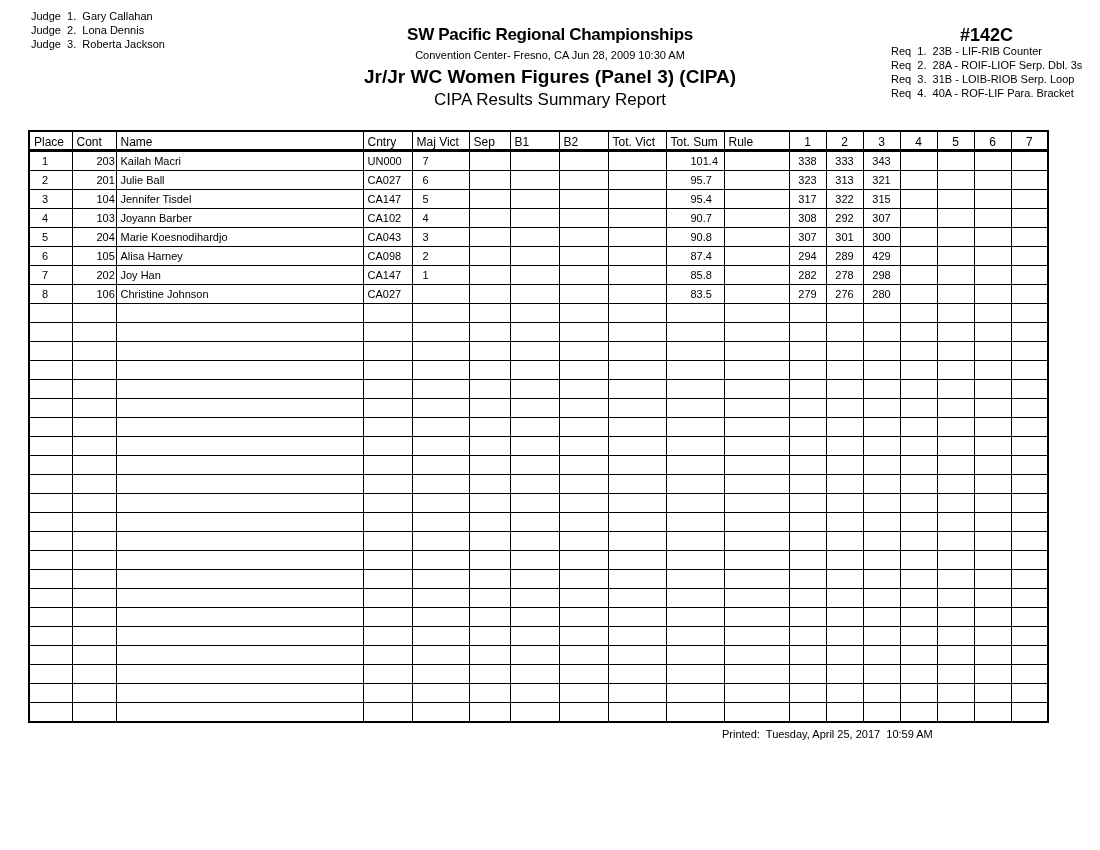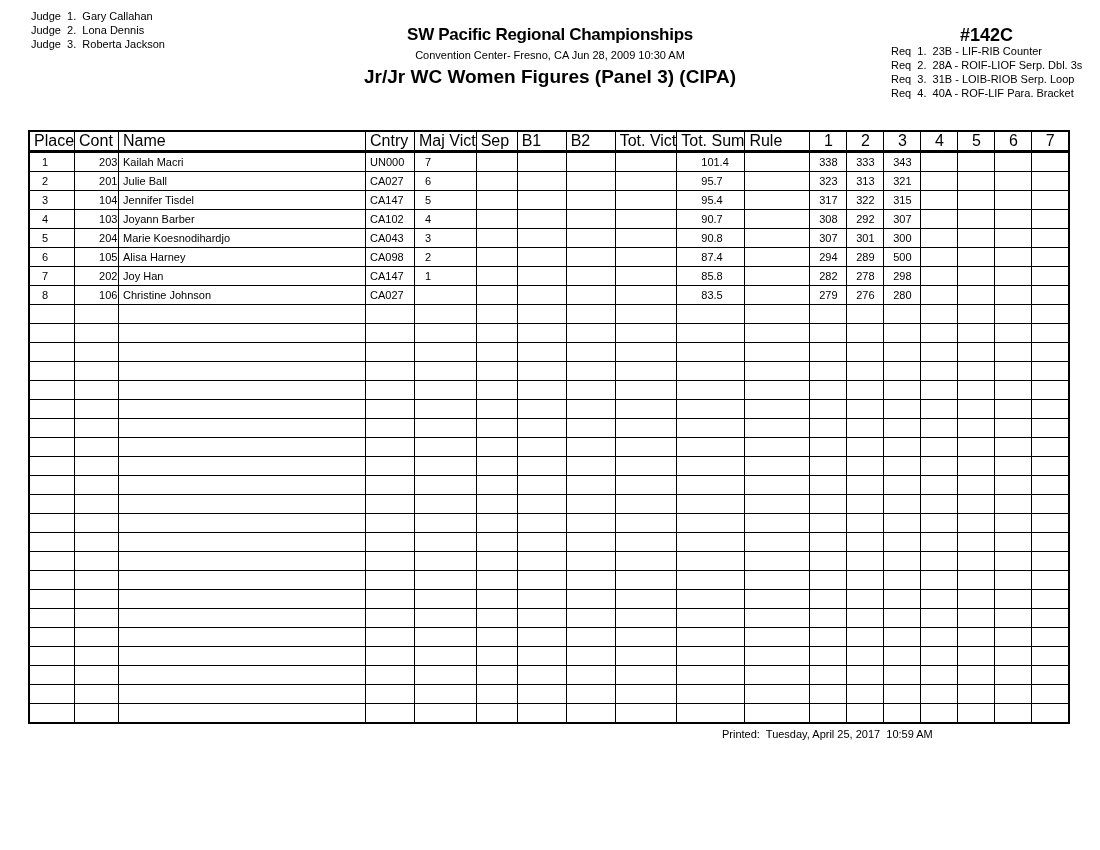--- a/index.html
+++ b/index.html
@@ -12,41 +12,42 @@
   .t2 { font-size:11px; line-height:19px; }
   .t3 { font-size:19px; font-weight:bold; line-height:24px; }
   .t4 { font-size:17px; line-height:22px; }
   .event { position:absolute; left:960px; top:24px; font-size:18px; font-weight:bold; line-height:22px; }
   .reqs { position:absolute; left:891px; top:44px; font-size:11px; line-height:14px; }
   .reqs div { white-space:pre; }
   table.res { position:absolute; left:28px; top:130px; border-collapse:collapse;
               border:2px solid #000; font-size:11px; }
   table.res td, table.res th { border:1px solid #000; height:18px; padding:0 0 0 4px;
               font-weight:normal; text-align:left; white-space:nowrap; overflow:hidden; }
-  table.res thead th { border-bottom:3px solid #000; height:17px; vertical-align:bottom; font-size:16px; }
+  table.res thead th { border-bottom:3px solid #000; height:17px; vertical-align:bottom; font-size:12px; }
   table.res th.num, table.res td.num { text-align:center; padding:0; }
   table.res td.place { padding-left:12px; }
   table.res td.cont { padding-left:24px; }
   table.res td.maj { padding-left:10px; }
   table.res td.sum { padding-left:24px; }
   .printed { position:absolute; left:690px; top:728px; font-size:11px; white-space:pre;padding-left:32px; }
 </style>
 </head>
 <body>
 
 <div class="judges">
   <div>Judge  1.  Gary Callahan</div>
   <div>Judge  2.  Lona Dennis</div>
   <div>Judge  3.  Roberta Jackson</div>
 </div>
 
 <div class="center">
   <div class="t1">SW Pacific Regional Championships</div>
   <div class="t2">Convention Center- Fresno, CA  Jun 28, 2009  10:30 AM</div>
   <div class="t3">Jr/Jr WC Women Figures (Panel 3) (CIPA)</div>
+  <div class="t4">CIPA Results Summary Report</div>
 </div>
 
 <div class="event">#142C</div>
 
 <div class="reqs">
   <div>Req  1.  23B - LIF-RIB Counter</div>
   <div>Req  2.  28A - ROIF-LIOF Serp. Dbl. 3s</div>
   <div>Req  3.  31B - LOIB-RIOB Serp. Loop</div>
   <div>Req  4.  40A - ROF-LIF Para. Bracket</div>
 </div>
@@ -202,21 +203,21 @@
         <td>CA098</td>
         <td class="maj">2</td>
         <td></td>
         <td></td>
         <td></td>
         <td></td>
         <td class="sum">87.4</td>
         <td></td>
         <td class="num">294</td>
         <td class="num">289</td>
-        <td class="num">500</td>
+        <td class="num">429</td>
         <td class="num"></td>
         <td class="num"></td>
         <td class="num"></td>
         <td class="num"></td>
       </tr>
       <tr>
         <td class="place">7</td>
         <td class="cont">202</td>
         <td>Joy Han</td>
         <td>CA147</td>

